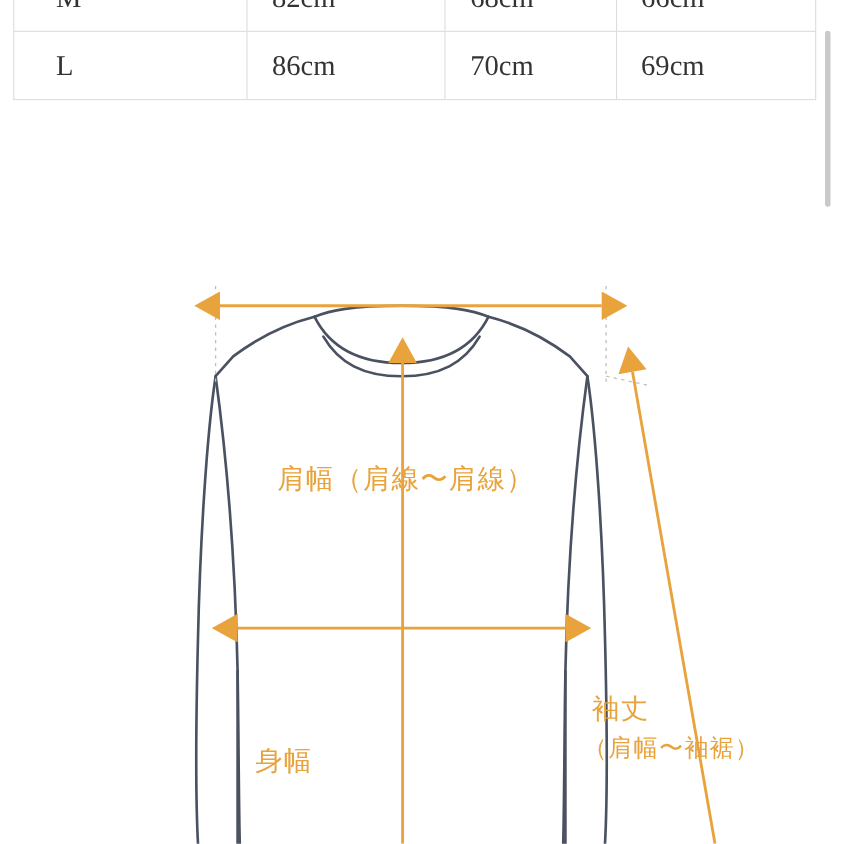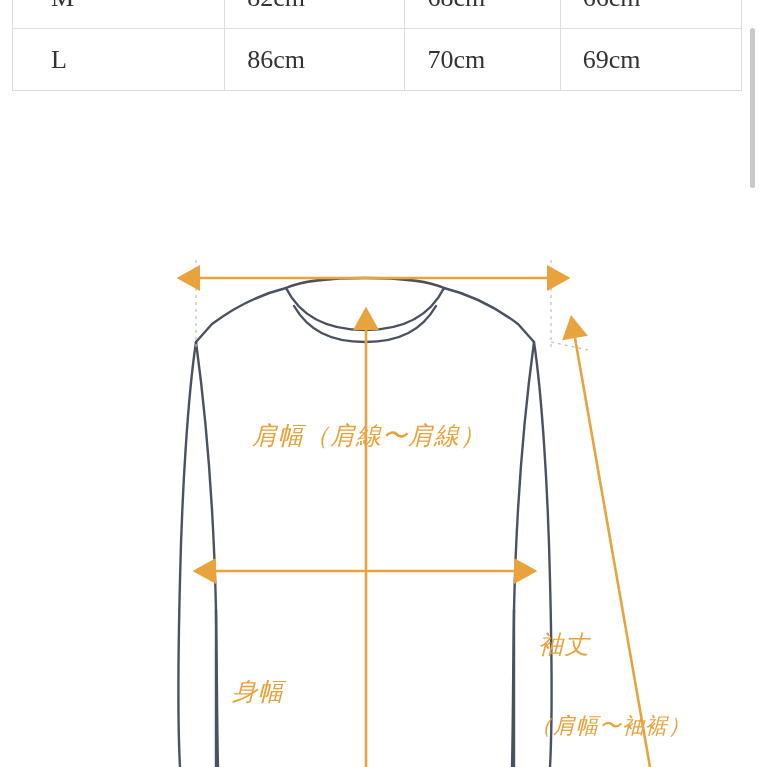--- a/index.html
+++ b/index.html
@@ -57,39 +57,38 @@
     border-radius: 3px;
   }
 
   
   .diagram {
     position: absolute;
     left: 0;
     top: 190px;
     width: 767px;
     height: 577px;
-    font-style: italic;
   }
   .diagram svg { display: block; }
 
   .lbl {
     position: absolute;
     color: #e8a33d;
     font-family: "DejaVu Sans", sans-serif;
     white-space: nowrap;
     letter-spacing: 1px;
   }
   .lbl-big { font-size: 25px; }
   .lbl-small { font-size: 22px; }
 
   #lbl-shoulder { left: 252px; top: 229px; }
   #lbl-bodywidth { left: 232px; top: 485px; }
   #lbl-bodywidth-sub { left: 237px; top: 522px; }
   #lbl-sleeve { left: 538px; top: 438px; }
-  #lbl-sleeve-sub { left: 530px; top: 475px; margin-top: 46px; }
+  #lbl-sleeve-sub { left: 530px; top: 475px; }
 </style>
 </head>
 <body>
 
 <table class="size-table">
   <tbody>
       <tr>
     <td class="c-size">M</td>
     <td class="c-a">82cm</td>
     <td class="c-b">68cm</td>

